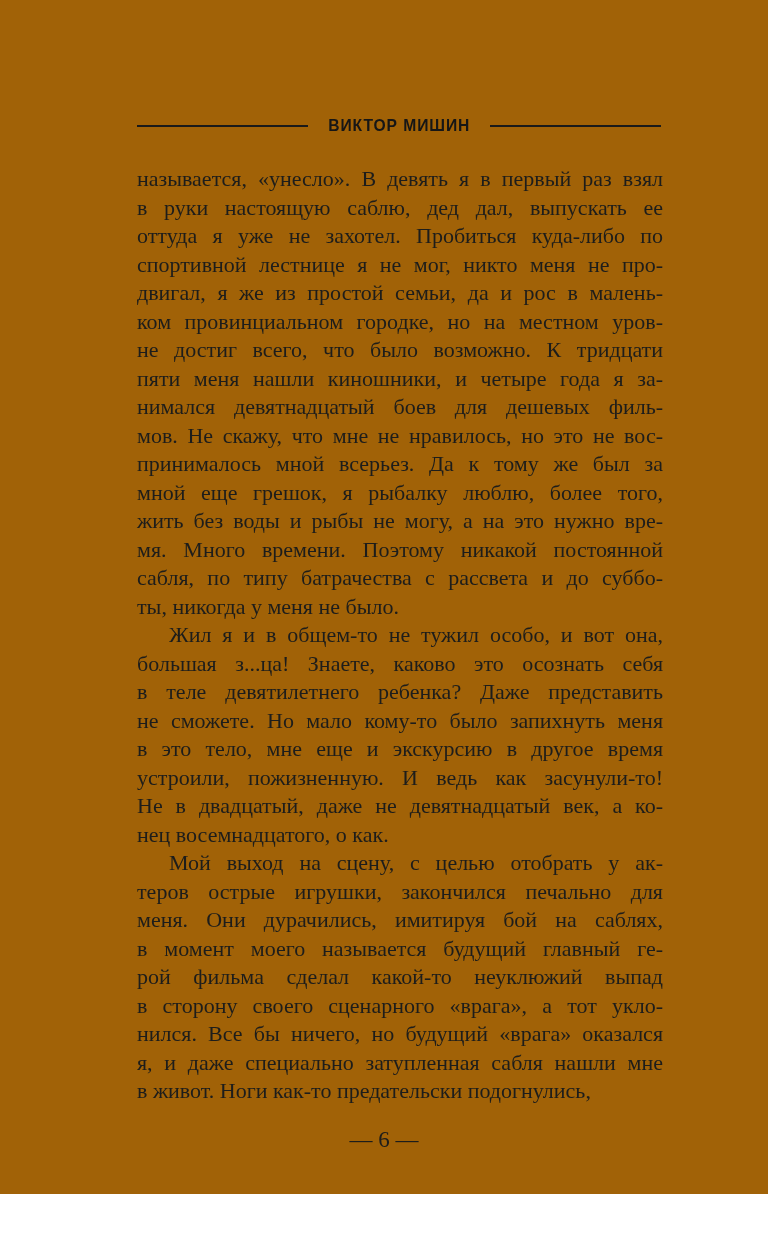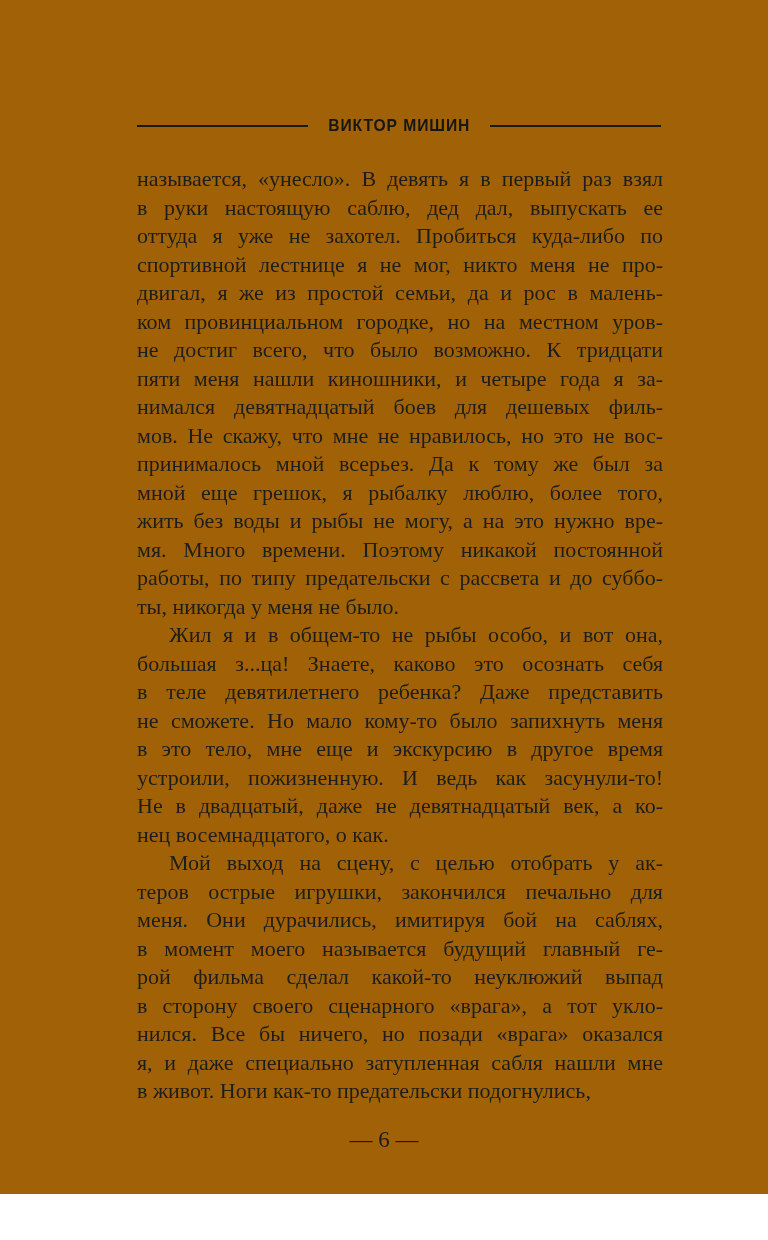--- a/index.html
+++ b/index.html
@@ -93,41 +93,41 @@
         <div class="line">двигал, я же из простой семьи, да и рос в малень-</div>
         <div class="line">ком провинциальном городке, но на местном уров-</div>
         <div class="line">не достиг всего, что было возможно. К тридцати</div>
         <div class="line">пяти меня нашли киношники, и четыре года я за-</div>
         <div class="line">нимался девятнадцатый боев для дешевых филь-</div>
         <div class="line">мов. Не скажу, что мне не нравилось, но это не вос-</div>
         <div class="line">принималось мной всерьез. Да к тому же был за</div>
         <div class="line">мной еще грешок, я рыбалку люблю, более того,</div>
         <div class="line">жить без воды и рыбы не могу, а на это нужно вре-</div>
         <div class="line">мя. Много времени. Поэтому никакой постоянной</div>
-        <div class="line">работы, по типу предательски с рассвета и до суббо-</div>
+        <div class="line">сабля, по типу батрачества с рассвета и до суббо-</div>
         <div class="line">ты, никогда у меня не было.</div>
       </div>
     <div class="para indent">
-        <div class="line">Жил я и в общем-то не рыбы особо, и вот она,</div>
+        <div class="line">Жил я и в общем-то не тужил особо, и вот она,</div>
         <div class="line">большая з...ца! Знаете, каково это осознать себя</div>
         <div class="line">в теле девятилетнего ребенка? Даже представить</div>
         <div class="line">не сможете. Но мало кому-то было запихнуть меня</div>
         <div class="line">в это тело, мне еще и экскурсию в другое время</div>
         <div class="line">устроили, пожизненную. И ведь как засунули-то!</div>
         <div class="line">Не в двадцатый, даже не девятнадцатый век, а ко-</div>
         <div class="line">нец восемнадцатого, о как.</div>
       </div>
     <div class="para indent">
         <div class="line">Мой выход на сцену, с целью отобрать у ак-</div>
         <div class="line">теров острые игрушки, закончился печально для</div>
         <div class="line">меня. Они дурачились, имитируя бой на саблях,</div>
         <div class="line">в момент моего называется будущий главный ге-</div>
         <div class="line">рой фильма сделал какой-то неуклюжий выпад</div>
         <div class="line">в сторону своего сценарного «врага», а тот укло-</div>
-        <div class="line">нился. Все бы ничего, но позади «врага» оказался</div>
+        <div class="line">нился. Все бы ничего, но будущий «врага» оказался</div>
         <div class="line">я, и даже специально затупленная сабля нашли мне</div>
         <div class="line">в живот. Ноги как-то предательски подогнулись,</div>
       </div>
   </main>
 
   <footer class="folio">
     <span>— 6 —</span>
   </footer>
 
 </div>

